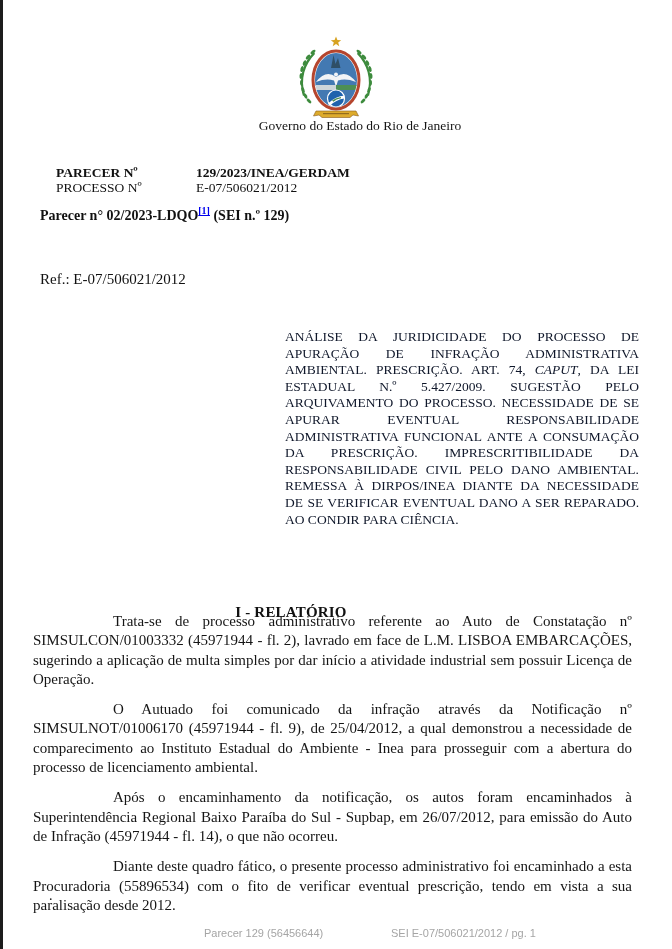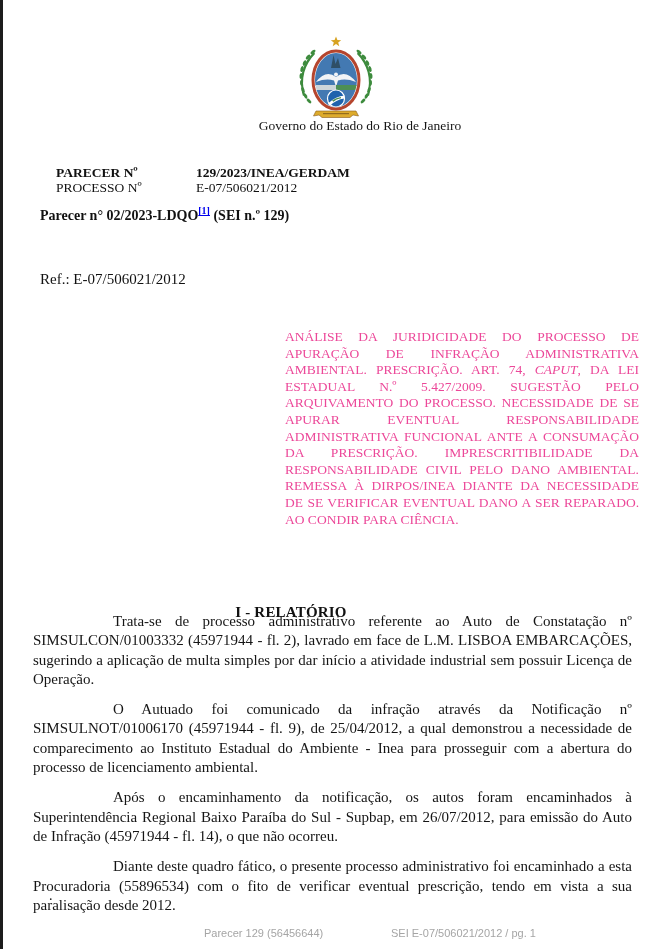--- a/index.html
+++ b/index.html
@@ -20,21 +20,21 @@
   .fields .row { white-space: nowrap; }
   .fields .label { display: inline-block; width: 140px; }
   .fields .row.bold { font-weight: bold; }
   .parecer-line { position: absolute; left: 40px; top: 204px; font-size: 14px; font-weight: bold; }
   .parecer-line sup a {
     color: #0000ee; text-decoration: underline; font-size: 10px; font-weight: bold; cursor: pointer;
   }
   .ref-line { position: absolute; left: 40px; top: 227px; font-size: 15px; margin-top: 44px; }
   .ementa {
     position: absolute; left: 285px; top: 329px; width: 354px;
-    font-size: 13.5px; line-height: 16.6px; text-align: justify; color: #ec4899;
+    font-size: 13.5px; line-height: 16.6px; text-align: justify; color: #0f172a;
   }
   .ementa .it { font-style: italic; }
   .section-heading {
     position: absolute; left: 0; top: 604px; width: 582px;
     text-align: center; font-size: 15px; font-weight: bold; letter-spacing: 0.2px;
   }
   .bodytext {
     position: absolute; left: 33px; top: 612px; width: 599px;
     font-size: 15px; line-height: 19.3px; text-align: justify; color: #151515;
   }

